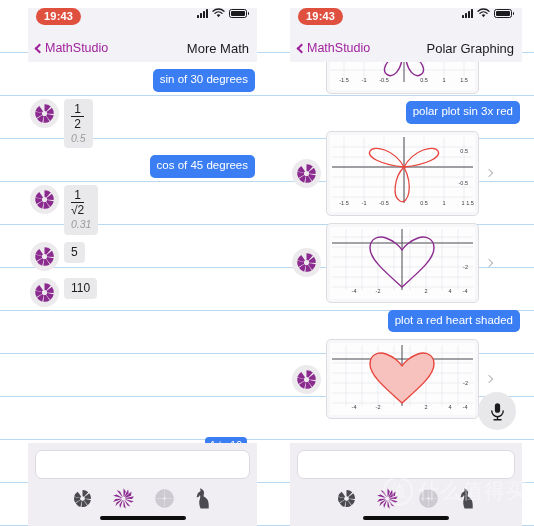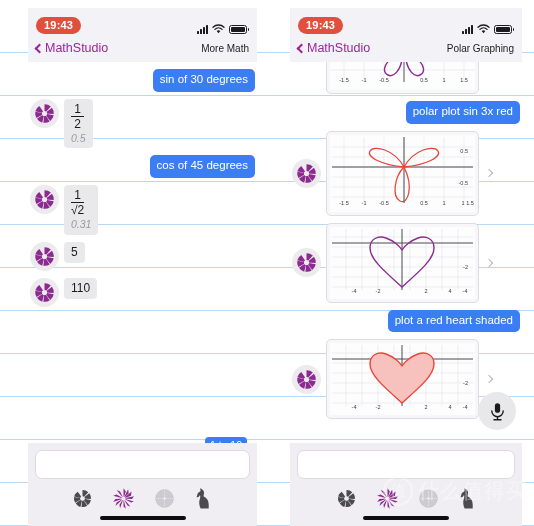--- a/index.html
+++ b/index.html
@@ -36,21 +36,21 @@
   .phone-inner {
     position: absolute;
     left: 28px; right: 10px; top: 8px; bottom: 0;
     display: flex; flex-direction: column;
   }
   .phone.right .phone-inner { left: 23px; right: 12px; }
 
   
   .chrome { background: #f3f2f7; }
   .statusbar {
-    height: 26px; display: flex; align-items: flex-end;
+    height: 26px; display: flex; align-items: flex-start;
     justify-content: space-between; padding: 0 10px 0 8px;
   }
   .clock {
     background: #e0503f; color: #fff;
     font-size: 11px; font-weight: bold;
     padding: 2px 8px 3px; border-radius: 9px; letter-spacing: .2px;
   }
   .status-icons { display: flex; align-items: center; gap: 4px; }
   .sig { display: flex; align-items: flex-end; gap: 1px; height: 9px; }
   .sig i { width: 2px; background: #1c1c1e; display: block; border-radius: .5px; }
@@ -72,21 +72,21 @@
     height: 28px; display: flex; align-items: center;
     padding: 0 8px; position: relative; justify-content: space-between;
   }
   .back { display: flex; align-items: center; gap: 1px; cursor: pointer; }
   .back .chev {
     width: 7px; height: 7px; border-left: 2px solid #a0229b;
     border-bottom: 2px solid #a0229b; transform: rotate(45deg);
     margin-right: 1px;
   }
   .back-label { color: #a0229b; font-size: 12.5px; }
-  .nav-title { color: #1c1c1e; font-size: 10px; margin-left: 14px; }
+  .nav-title { color: #1c1c1e; font-size: 13px; margin-left: 14px; }
 
   
   .convo {
     flex: 1; position: relative;
     padding: 7px 0 0 0;
     display: flex; flex-direction: column; gap: 7px;
     overflow: hidden;
   }
   .row { display: flex; align-items: flex-start; gap: 5px; padding: 0 2px; }
   .row.user { justify-content: flex-end; }

